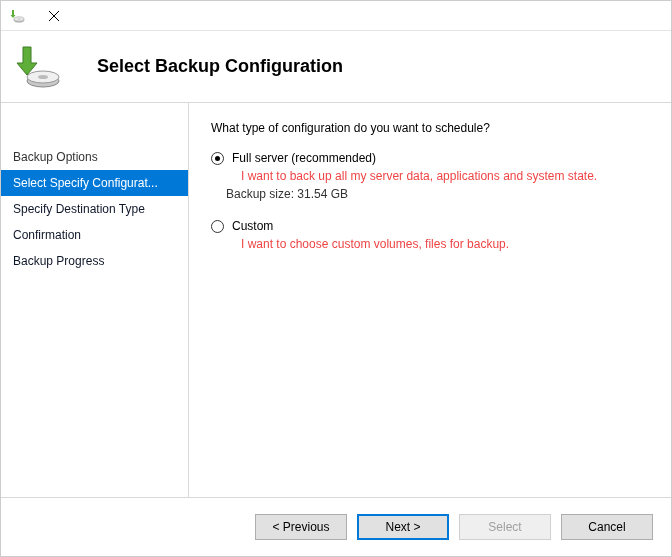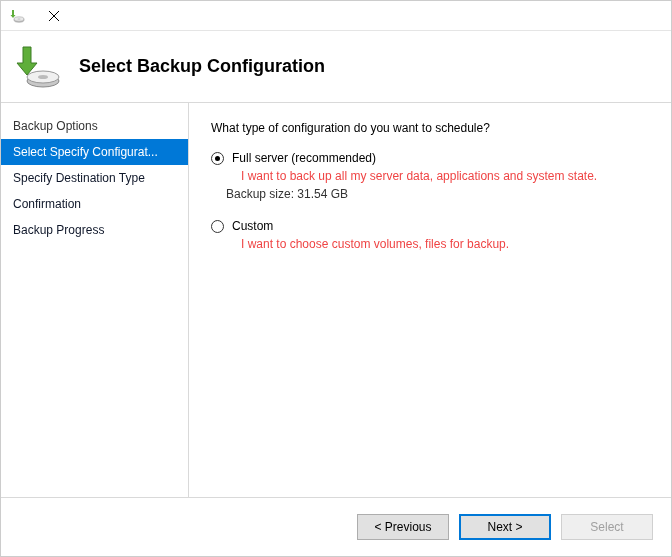--- a/index.html
+++ b/index.html
@@ -40,39 +40,39 @@
     padding-left: 12px;
     border-bottom: 1px solid #d9d9d9;
   }
   .header .big-icon {
     width: 48px; height: 48px;
     margin-right: 18px;
   }
   .header h1 {
     font-size: 18px;
     font-weight: bold;
-    margin: 0;
+    margin: 18px;
   }
   .body {
     display: flex;
     height: 394px;
   }
   .sidebar {
     width: 188px;
     border-right: 1px solid #d9d9d9;
     padding-top: 10px;
   }
   .step {
     padding: 6px 12px;
     color: #333;
     white-space: nowrap;
     overflow: hidden;
     text-overflow: ellipsis;
   }
-  .step.done { color: #333; }
+  .step.done { color: #333; margin-top: 31px; }
   .step.current {
     background: #0078d7;
     color: #fff;
   }
   .step.future { color: #0f172a; }
   .content {
     flex: 1;
     padding: 18px 22px 10px 22px;
   }
   .prompt {
@@ -203,13 +203,14 @@
       </div>
       <div class="option-desc">I want to choose custom volumes, files for backup.</div>
     </div>
   </div>
 </div>
 
 <div class="footer">
   <div class="btn">&lt; Previous</div>
   <div class="btn default">Next &gt;</div>
   <div class="btn disabled">Select</div>
+  <div class="btn">Cancel</div>
 </div>
 
 </body></html>

